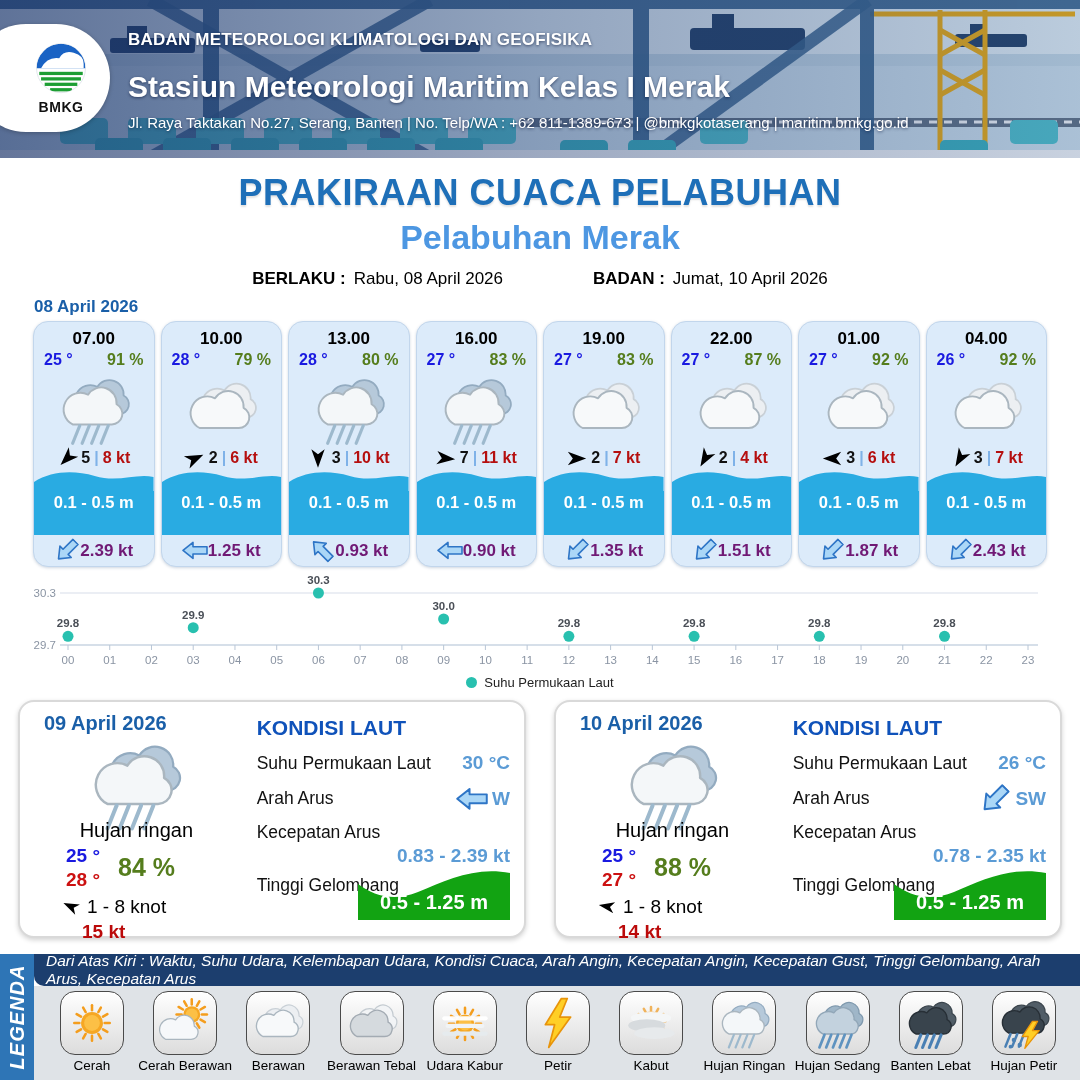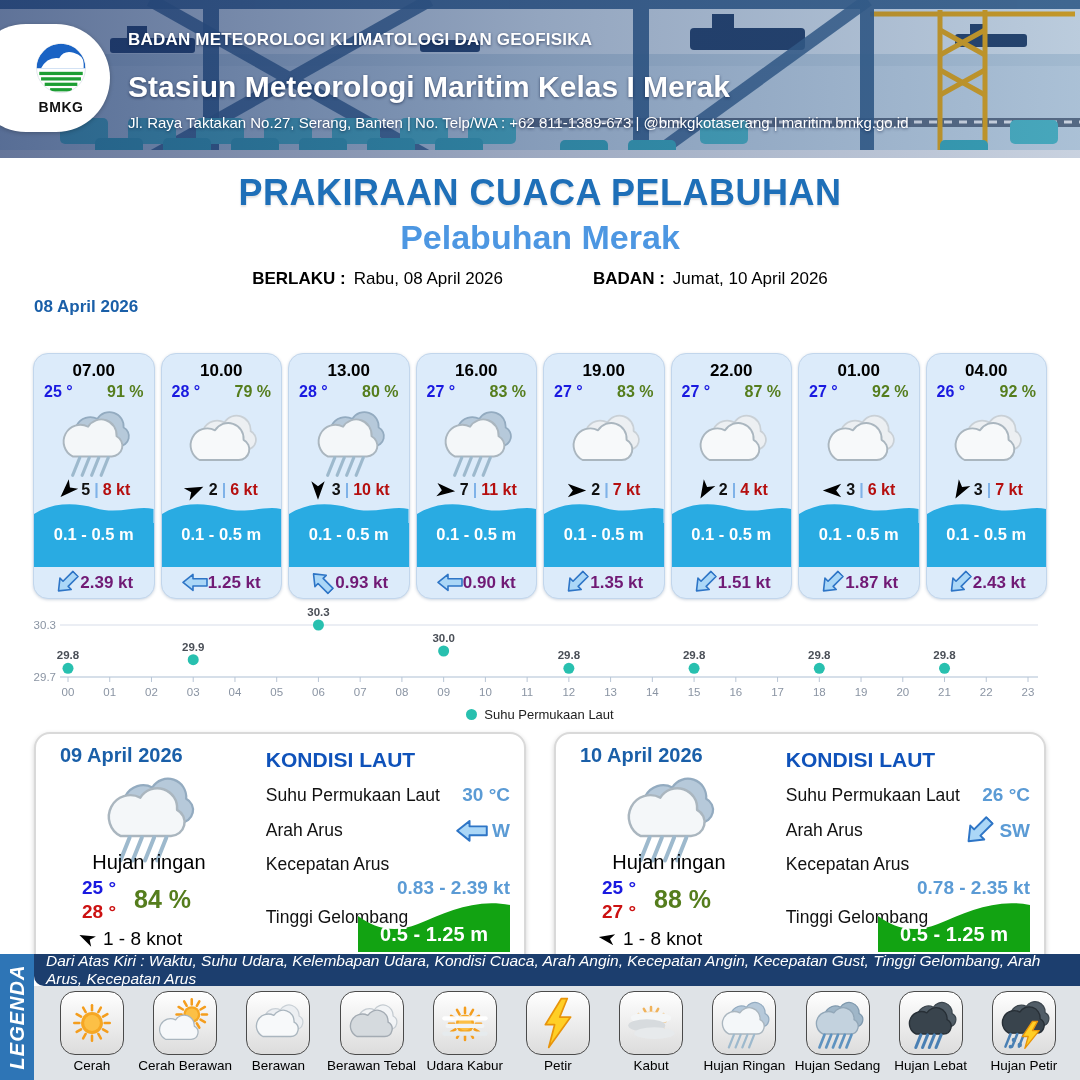--- a/index.html
+++ b/index.html
@@ -29,21 +29,21 @@
   .validity { display:flex; justify-content:center; gap:90px; margin-top:12px;
     font-size:17px; color:#000; }
   .validity b { font-weight:bold; margin-right:8px; }
 
   .hourly-date { font-size:17px; font-weight:bold; color:#1a5fa8; margin:8px 0 4px 34px; }
 
   
   .hourly-row { display:flex; gap:6px; padding:0 33px; }
   .hcard { width:140px; height:246px; background:#dcebfa; border:1px solid #c2d6ec;
     border-radius:15px; overflow:hidden; display:flex; flex-direction:column;
-    box-shadow:0 1px 3px rgba(60,90,130,.25);margin-top:32px; }
+    box-shadow:0 1px 3px rgba(60,90,130,.25); }
   .hc-time { font-size:17px; font-weight:bold; color:#000; text-align:center; margin-top:7px; }
   .hc-th { display:flex; justify-content:space-between; padding:2px 10px 0 10px;
     font-size:16px; font-weight:bold; }
   .hc-temp { color:#1a1ae0; }
   .hc-hum  { color:#557d1d; }
   .hc-icon { width:76px; height:76px; margin:2px auto 0 auto; }
   .hc-wind { display:flex; align-items:center; justify-content:center; gap:4px;
     font-size:16px; font-weight:bold; margin-top:2px; }
   .hc-wspd { color:#111; }
   .hc-sep  { color:#7fb2e8; }
@@ -59,21 +59,21 @@
   
   .chart-wrap { padding:6px 26px 0 26px; }
   .chart-wrap svg { display:block; }
   .ax { font-size:11.5px; fill:#8a94a3; font-family:"Liberation Sans",sans-serif; }
   .pt { font-size:11.5px; fill:#4a4f57; font-weight:bold; font-family:"Liberation Sans",sans-serif; }
   .chart-legend { display:flex; align-items:center; justify-content:center; gap:7px;
     font-size:13px; color:#222; margin-top:2px; }
   .legend-dot { width:11px; height:11px; border-radius:50%; background:#28c0af; }
 
   
-  .daily-row { display:flex; gap:28px; padding:0 34px; margin-top:10px; }
+  .daily-row { display:flex; gap:28px; padding:0 18px; margin-top:10px; }
   .dcard { flex:1; height:238px; background:#fff; border:2px solid #d9d9d9;
     border-radius:16px; box-shadow:0 2px 5px rgba(0,0,0,.18); display:flex; padding:10px 14px; }
   .d-left { width:43%; position:relative; }
   .d-date { font-size:20px; font-weight:bold; color:#1a5fa8; margin-left:10px; }
   .d-icon { width:100px; height:86px; margin:0 auto; }
   .d-cond { font-size:20px; color:#000; text-align:center; margin-top:-2px; }
   .d-trow { display:flex; align-items:center; margin-left:32px; margin-top:2px; gap:18px; }
   .d-temps { display:flex; flex-direction:column; font-size:19px; font-weight:bold; line-height:1.25; }
   .d-tmin { color:#1a1ae0; } .d-tmax { color:#cc1111; }
   .d-hum { font-size:25px; font-weight:bold; color:#557d1d; }
@@ -718,21 +718,21 @@
         <div class="d-hum">88 %</div>
       </div>
       <div class="d-wind">
         <span class="rot" style="transform: rotate(190deg);">
             <svg width="17" height="12.75" viewBox="0 0 24 18">
               <path d="M23,9 L1,1 L7,9 L1,17 Z" fill="#000"></path>
             </svg>
           </span>
         <span>1  - 8 knot</span>
       </div>
-      <div class="d-gust">9 kt</div>
+      <div class="d-gust">14 kt</div>
     </div>
     <div class="d-right">
       <div class="sea-head">KONDISI LAUT</div>
       <div class="sea-row">
         <span>Suhu Permukaan Laut</span>
         <span class="sea-val">26 °C</span>
       </div>
       <div class="sea-row">
         <span>Arah Arus</span>
         <span class="sea-dir">
@@ -937,21 +937,21 @@
                   <path d="M14 46 H47 A9 9 0 0 0 51 29 A13 13 0 0 0 27 21 A10.5 10.5 0 0 0 14 46 Z" fill="#515d67" stroke="#3b454d" stroke-width="1.6" stroke-linejoin="round"></path>
                 </g>
                 <path d="M14 46 H47 A9 9 0 0 0 51 29 A13 13 0 0 0 27 21 A10.5 10.5 0 0 0 14 46 Z" fill="#39444d" stroke="#272f36" stroke-width="1.6" stroke-linejoin="round"></path>
                 <line x1="20" y1="47" x2="14" y2="62" stroke="#4a80b4" stroke-width="3.6" stroke-linecap="round"></line>
                 <line x1="28" y1="47" x2="22" y2="62" stroke="#4a80b4" stroke-width="3.6" stroke-linecap="round"></line>
                 <line x1="36" y1="47" x2="30" y2="62" stroke="#4a80b4" stroke-width="3.6" stroke-linecap="round"></line>
                 <line x1="44" y1="47" x2="38" y2="62" stroke="#4a80b4" stroke-width="3.6" stroke-linecap="round"></line>
               </g>
             </svg>
           </div>
-    <div class="legend-label">Hujan Lebat</div>
+    <div class="legend-label">Banten Lebat</div>
   </div>
         <div class="legend-item">
     <div class="legend-box">
             <svg width="54" height="54" viewBox="0 0 64 64">
               <g transform="translate(0,-2)">
                 <g transform="translate(10,-5) scale(0.92)">
                   <path d="M14 46 H47 A9 9 0 0 0 51 29 A13 13 0 0 0 27 21 A10.5 10.5 0 0 0 14 46 Z" fill="#515d67" stroke="#3b454d" stroke-width="1.6" stroke-linejoin="round"></path>
                 </g>
                 <path d="M14 46 H47 A9 9 0 0 0 51 29 A13 13 0 0 0 27 21 A10.5 10.5 0 0 0 14 46 Z" fill="#39444d" stroke="#272f36" stroke-width="1.6" stroke-linejoin="round"></path>
                 <line x1="16" y1="47" x2="10" y2="62" stroke="#4a80b4" stroke-width="3" stroke-linecap="round"></line>

